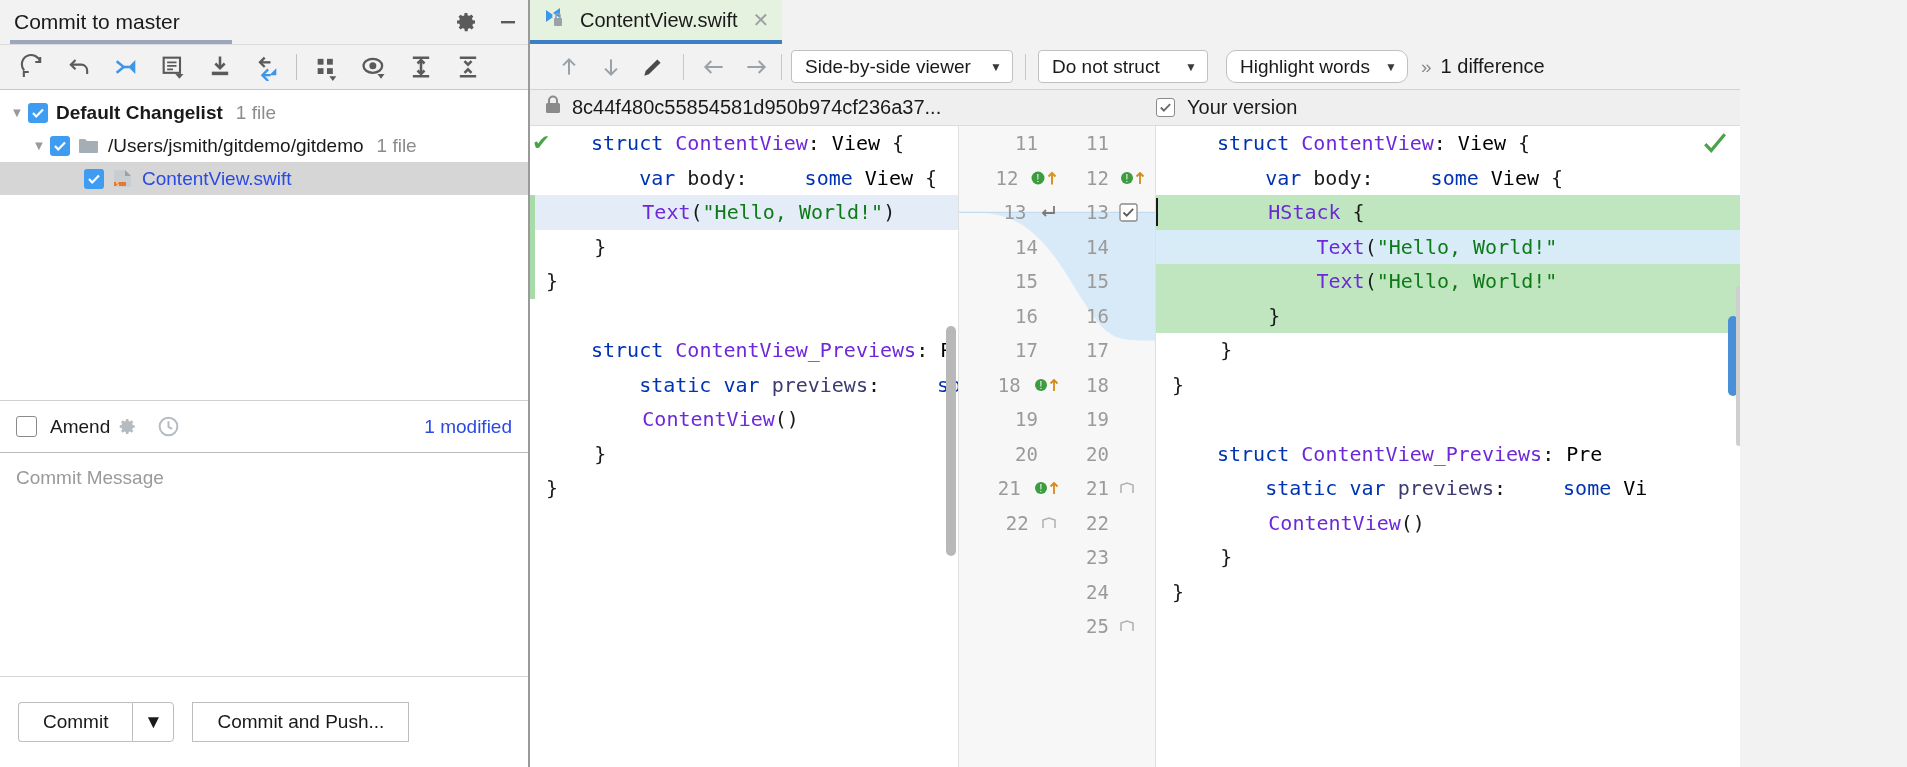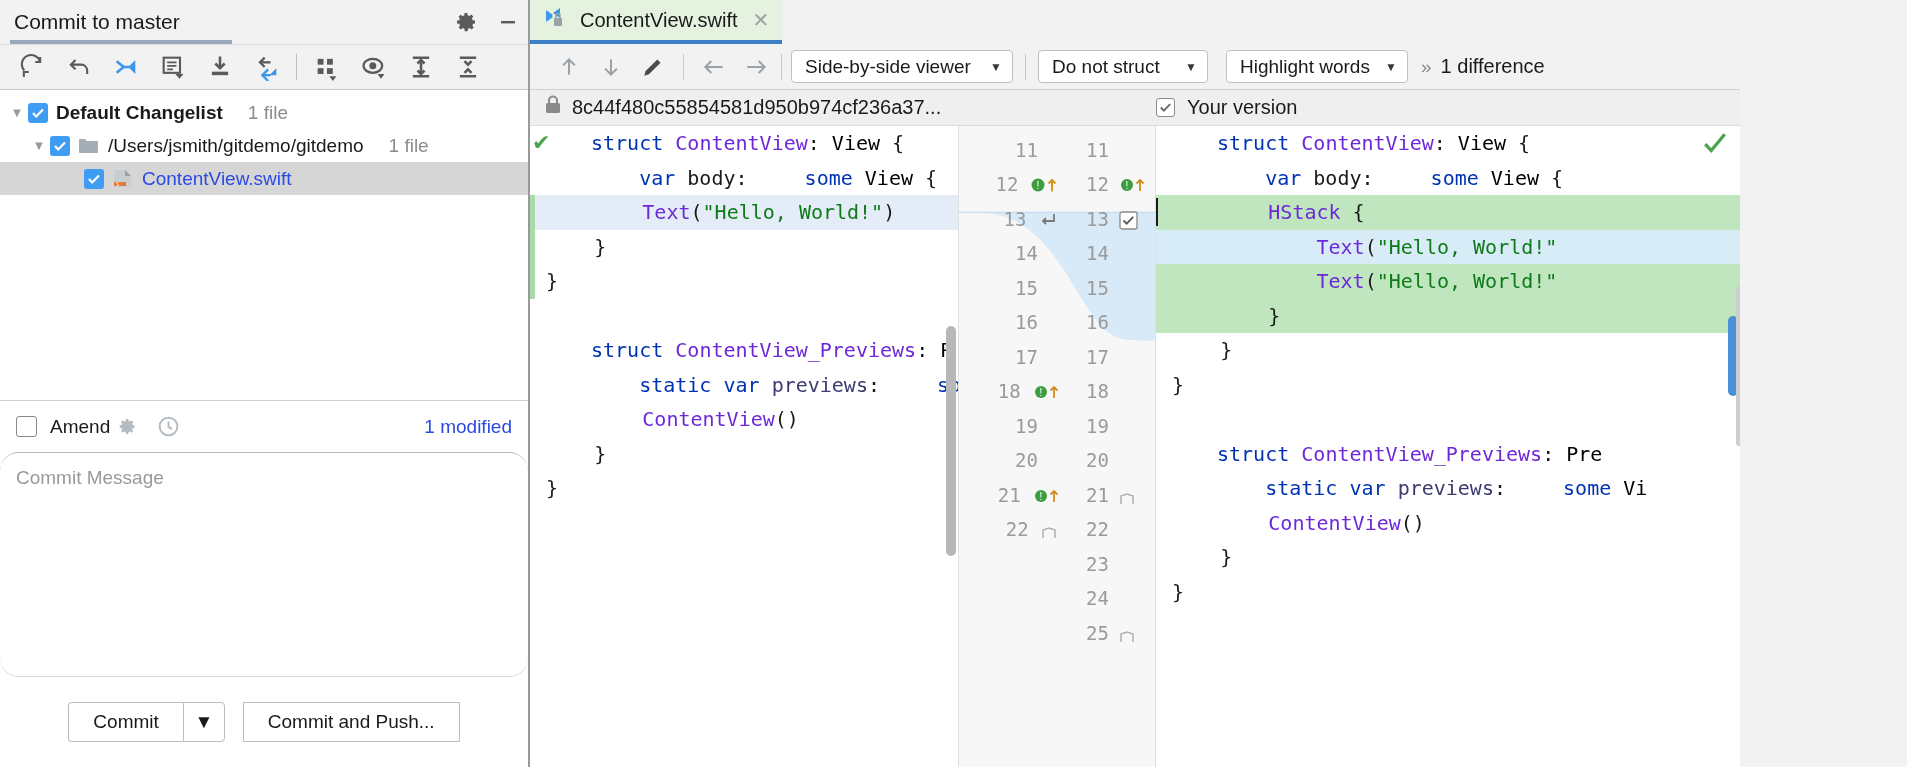--- a/index.html
+++ b/index.html
@@ -49,21 +49,21 @@
   .tree-row { display:flex; align-items:center; height:33px; padding-left:6px; font-size:19px; white-space:nowrap; }
   .tree-row.sel { background:#d6d6d6; }
   .tri { width:22px; color:#9a9a9a; font-size:13px; text-align:center; flex:none; }
   .cb {
     width:20px; height:20px; border-radius:3px; background:#3f9cf3;
     display:flex; align-items:center; justify-content:center; flex:none;
     margin-right:8px;
   }
   .cb svg { display:block; }
   .lbl-bold { font-weight:bold; }
-  .lbl-dim { color:#8c8c8c; margin-left:25px; }
+  .lbl-dim { color:#8c8c8c; margin-left:13px; }
   .folder-ic { width:21px; height:17px; flex:none; margin-right:9px; }
   .file-ic { width:21px; height:19px; flex:none; margin-right:9px; }
   .fname { color:#2b4ae2; }
   .indent1 { padding-left:28px; }
   .indent2 { padding-left:84px; }
 
   .cp-spacer { flex:1 1 auto; background:#fff; }
 
   .cp-amend {
     height:52px; background:#fff;
@@ -73,27 +73,26 @@
   .amend-box { width:21px;height:21px;border:1.5px solid #8a8a8a;border-radius:3px;background:#fff;margin-right:13px; flex:none;}
   .amend-lbl { font-size:19px; margin-right:5px; }
   .amend-ic { margin-right:18px; display:flex; align-items:center; cursor:pointer;}
   .modified { margin-left:auto; color:#2b4ae2; font-size:19px; }
 
   .cp-msg {
     height:225px; background:#fff;
     border-top:1px solid #b8b8b8;
     border-bottom:1px solid #d6d6d6;
     padding:14px 16px;
-    border-radius:19px;
   }
   .cp-msg-ph { color:#9a9a9a; font-size:19px; }
 
   .cp-buttons {
     height:90px; background:#fff;
-    display:flex; align-items:center; padding:0 18px; gap:18px;justify-content:center;
+    display:flex; align-items:center; padding:0 18px; gap:18px;
   }
   .btn {
     height:40px; border:1px solid #bdbdbd; border-radius:0;
     background:#fff; font-size:19px; color:#1a1a1a;
     display:flex; align-items:center; justify-content:center;
     padding:0 24px; cursor:pointer;
     font-family:"Liberation Sans",sans-serif;
   }
   .btn-split { display:flex; }
   .btn-split .btn:first-child { border-right:none; border-radius:4px 0 0 4px; }
@@ -149,21 +148,21 @@
     position:relative; overflow:hidden;
   }
 
   .code-line, .gut-line {
     height:34.5px; line-height:34.5px;
     font-family:"DejaVu Sans Mono", monospace;
     font-size:20px; white-space:pre;
   }
   .code-line { padding-left:16px; }
 
-  .gut-row { height:34.5px; display:flex; align-items:flex-end; font-family:"DejaVu Sans Mono", monospace; font-size:19px; color:#9a9a9a; position:relative;}
+  .gut-row { height:34.5px; display:flex; align-items:center; font-family:"DejaVu Sans Mono", monospace; font-size:19px; color:#9a9a9a; position:relative;}
   .gnum-l { width:88px; text-align:right; padding-right:8px; }
   .gnum-r { width:66px; text-align:right; padding-right:6px; }
   .gmark { flex:1 1 auto; display:flex; align-items:center; justify-content:flex-start; padding-left:4px; }
 
   
   .kw  { color:#0033b3;margin-left:45px; }
   .typ { color:#6d28d9; }
   .vw  { color:#000000; }
   .str { color:#0d7a17; }
   .pln { color:#1a1a1a; }
@@ -422,21 +421,21 @@
       <span class="combo" style="min-width:222px;">
         <span>Side-by-side viewer</span>
         <span class="caret" style="margin-left:auto;">▼</span>
       </span>
       <span class="dt-sep" style="margin:0 12px;"></span>
       <span class="combo" style="min-width:170px;">
         <span>Do not struct</span>
         <span class="caret" style="margin-left:auto;">▼</span>
       </span>
       <span style="width:18px"></span>
-      <span class="combo" style="min-width:182px;">
+      <span class="combo" style="min-width:182px;border-radius:10px;">
         <span>Highlight words</span>
         <span class="caret" style="margin-left:auto;">▼</span>
       </span>
       <span class="chev2">»</span>
       <span class="diffcount">1 difference</span>
     </div>
 
     <div class="diff-subheader">
       <div class="dsh-left">
         <span>

